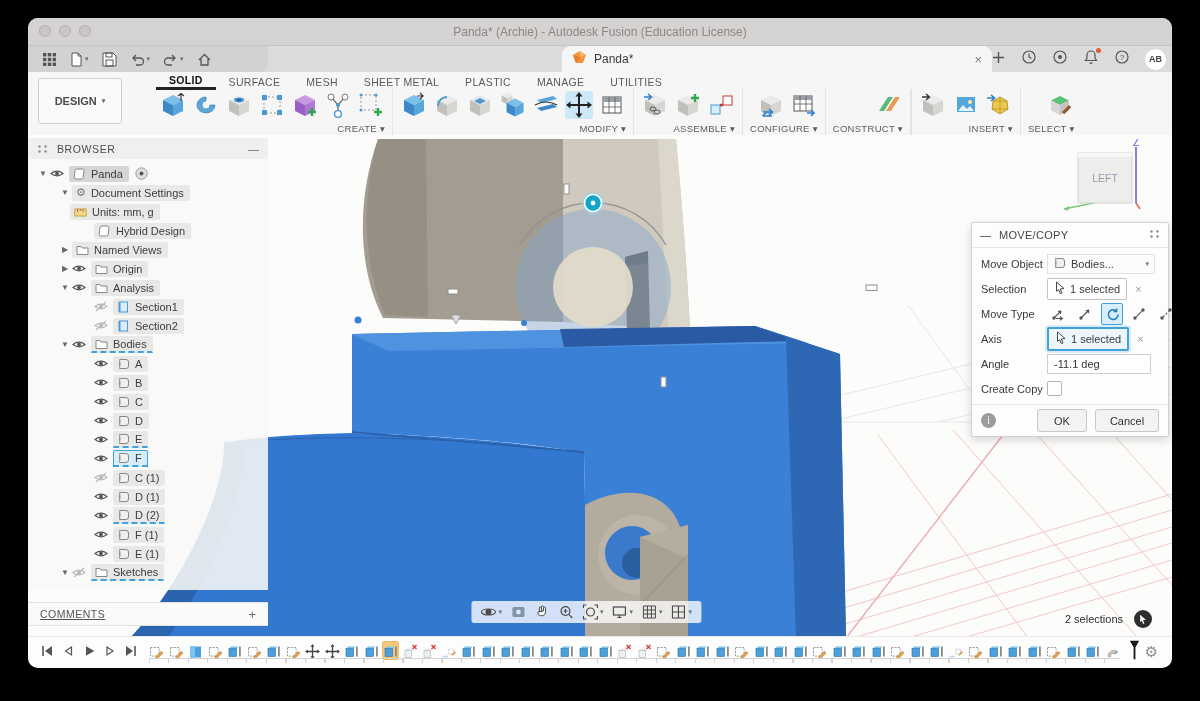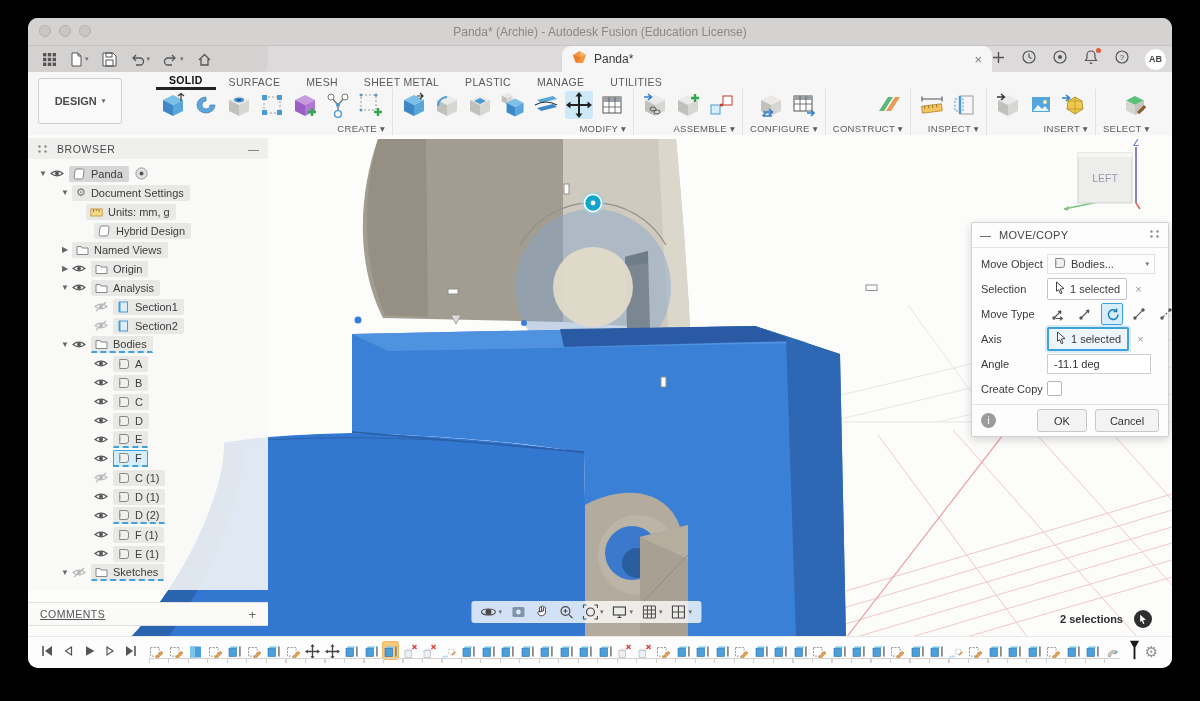--- a/index.html
+++ b/index.html
@@ -81,21 +81,21 @@
   .dlg-foot{display:flex;align-items:center;height:31px;padding:0 9px;border-top:1px solid #e6e5e5;}
   .info-dot{width:15px;height:15px;border-radius:50%;background:#9b9b9b;color:#fff;font-size:10px;display:flex;align-items:center;justify-content:center;}
   .btn{height:21px;border:1px solid #c9c8c8;border-radius:3px;background:#f4f3f3;font-size:11px;color:#333;display:flex;align-items:center;justify-content:center;}
   .btn.ok{width:48px;margin-left:auto;}
   .btn.cancel{width:62px;margin-left:8px;}
   
   .navbar{position:absolute;left:50%;transform:translateX(-56%);bottom:14px;display:flex;align-items:center;gap:8px;background:rgba(255,255,255,.78);padding:3px 9px;border-radius:3px;}
   .nav-item{display:flex;align-items:center;gap:2px;color:#4a4a4a;}
   
   .status{position:absolute;right:20px;bottom:9px;display:flex;align-items:center;gap:11px;}
-  .sel-count{font-size:11px;font-weight:bold;color:#2d2d2d;}
+  .sel-count{font-size:11px;font-weight:normal;color:#2d2d2d;}
   .cursor-badge{width:18px;height:18px;border-radius:50%;background:#2e2e2e;display:flex;align-items:center;justify-content:center;}
   
   .timeline{position:absolute;left:0;right:0;bottom:0;height:31px;background:#fdfdfd;border-top:1px solid #e9e8e7;border-radius:0 0 10px 10px;display:flex;align-items:center;}
   .tl-playback{display:flex;align-items:center;gap:7px;padding:0 11px 0 12px;}
   .tl-strip{display:flex;align-items:flex-end;gap:4.5px;position:relative;padding-bottom:4px;}
   .tl-feat{width:15px;height:17px;display:flex;align-items:flex-end;justify-content:center;position:relative;}
   .tl-feat.active{background:#f6c87a;border-radius:2px;box-shadow:0 0 0 1px #eeb763;}
   .tl-ruler{position:absolute;left:0;right:0;bottom:0;height:4px;border-top:1px solid #d4d3d2;
             background:repeating-linear-gradient(90deg,#d4d3d2 0 1px,transparent 1px 19.5px);}
   .tl-playhead{margin:0 4px 2px 8px;}
@@ -403,41 +403,20 @@
             <span class="rb-icon">
               <svg width="26" height="26" viewBox="0 0 26 26">
                 <polygon points="3,19 12,5 17,5 8,19" fill="#58b878"></polygon>
                 <polygon points="10,19 19,5 24,5 15,19" fill="#e89a50"></polygon>
               </svg>
             </span>
           </div>
           <div class="rg-label">CONSTRUCT ▾</div>
         </div>
         <span class="rsep"></span>
-        <div class="rgroup">
-          <div class="rg-icons">
-            <span class="rb-icon">
-              <svg width="26" height="26" viewBox="0 0 26 26">
-                <path d="M3,7 h20 M3,4.5 v5 M23,4.5 v5" stroke="#555" stroke-width="1.1" fill="none"></path>
-                <g transform="rotate(-7 13 17)">
-                  <rect x="3" y="13" width="20" height="7" fill="#f2c462" stroke="#b8862e" stroke-width="0.8"></rect>
-                  <path d="M6,13 v3 M10,13 v3 M14,13 v3 M18,13 v3" stroke="#8a6420" stroke-width="0.8"></path>
-                </g>
-              </svg>
-            </span>
-            <span class="rb-icon">
-              <svg width="26" height="26" viewBox="0 0 26 26">
-                <rect x="8" y="4" width="13" height="18" fill="none" stroke="#9a9a9a"></rect>
-                <path d="M8,4 v18" stroke="#4a9ad4" stroke-width="2.4"></path>
-                <rect x="3" y="7" width="8" height="12" fill="none" stroke="#4a9ad4" stroke-dasharray="2,1.6"></rect>
-              </svg>
-            </span>
-          </div>
-          <div class="rg-label">INSPECT ▾</div>
-        </div>
         <span class="rsep"></span>
         <div class="rgroup">
           <div class="rg-icons">
             <span class="rb-icon">
               <svg width="26" height="26" viewBox="0 0 26 26">
                 <polygon points="13,3 23,8 13,13 3,8" fill="#eceae8"></polygon>
                 <polygon points="3,8 13,13 13,24 3,19" fill="#c2c0bd"></polygon>
                 <polygon points="23,8 13,13 13,24 23,19" fill="#d8d6d3"></polygon>
                 <path d="M2,5 h7 M6,2 l3.5,3 -3.5,3" stroke="#333" stroke-width="1.4" fill="none"></path>
               </svg>
@@ -595,21 +574,21 @@
           </div>
           <div class="trow" style="padding-left: 30px;">
             <span class="t-exp">▼</span>
             <span class="t-chip">
               <span style="display: flex;">
                 <span style="font-size:11px;color:#777;line-height:1">⚙</span>
               </span>
               <span>Document Settings</span>
             </span>
           </div>
-          <div class="trow" style="padding-left: 36px; margin-left: 8px;">
+          <div class="trow" style="padding-left: 28px;">
             <span class="t-exp"></span>
             <span class="t-chip">
               <span style="display: flex;">
                 <svg width="13" height="12" viewBox="0 0 13 12">
                   <rect x="0.8" y="3" width="11.4" height="7" fill="#f5d98a" stroke="#c8a050"></rect>
                   <path d="M3.5,3 v3 M6.3,3 v2 M9,3 v3" stroke="#a07828"></path>
                 </svg>
               </span>
               <span>Units: mm, g</span>
             </span>

